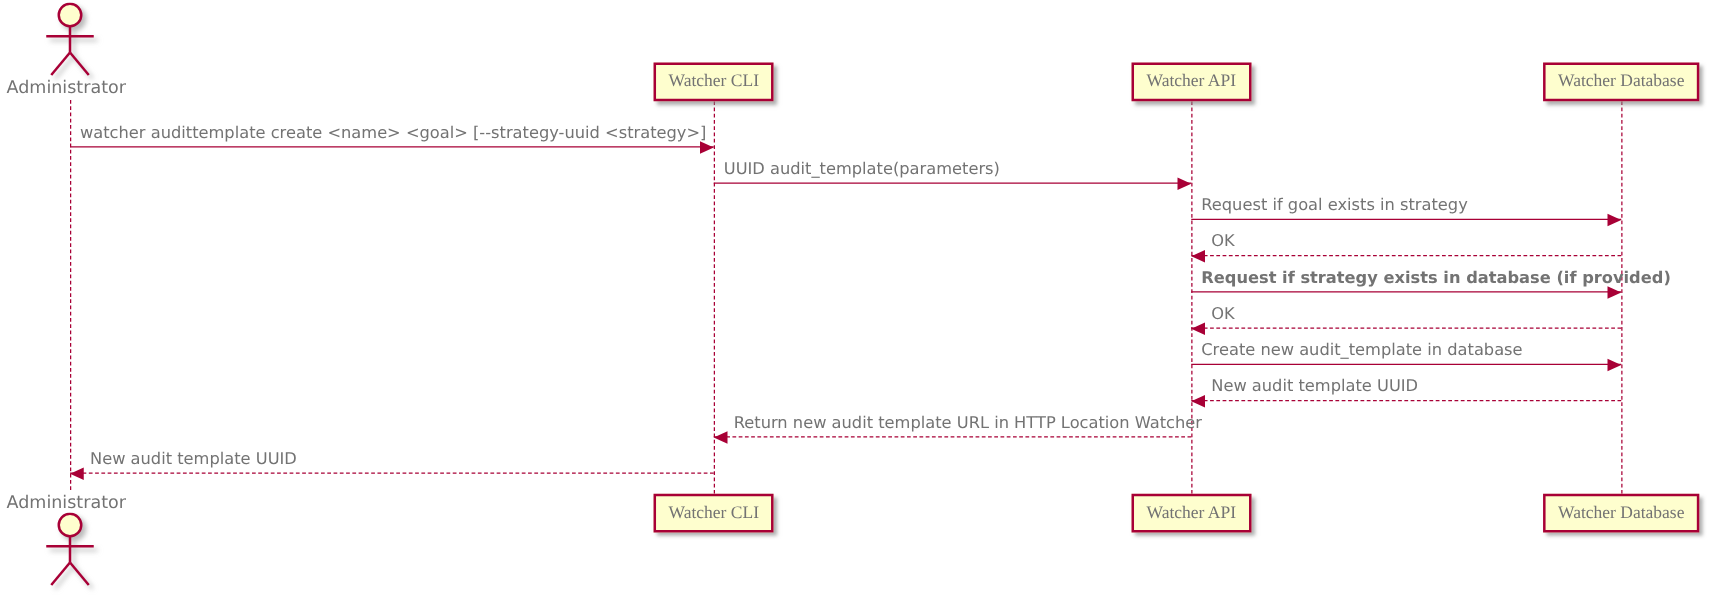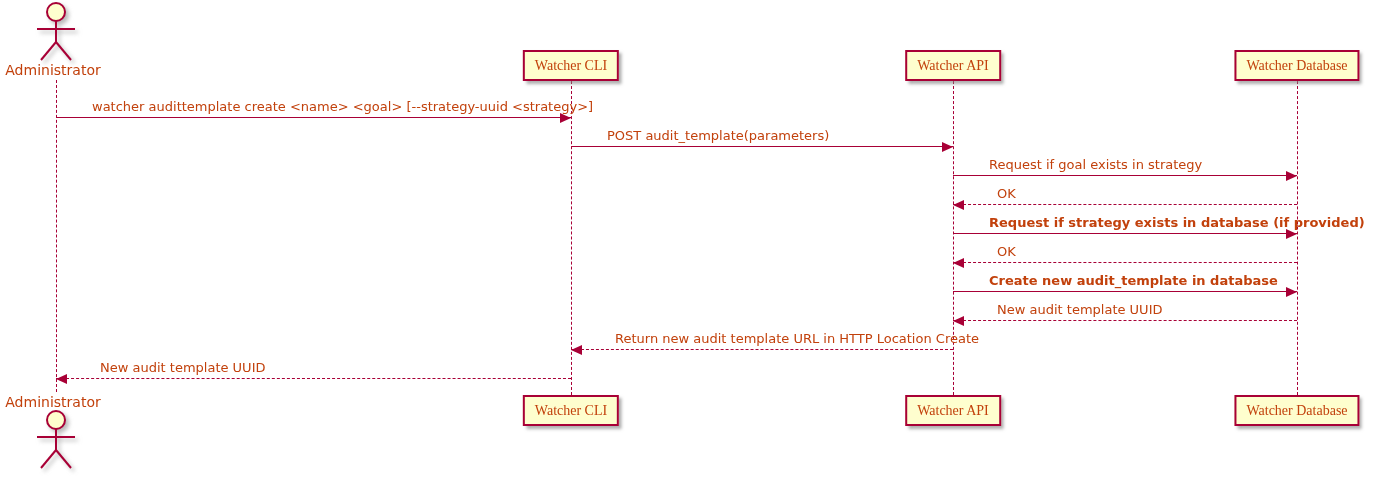--- a/index.html
+++ b/index.html
@@ -2,21 +2,21 @@
 <html><head>
 <meta charset="utf-8">
 <style>
   html, body { margin: 0; padding: 0; background: #ffffff; }
   .canvas {
     position: relative;
     width: 1379px;
     height: 483px;
     background: #ffffff;
     font-family: "DejaVu Sans", sans-serif;
-    color: #c2410c;
+    color: #737373;
     overflow: hidden;
   }
   .pbox {
     position: absolute;
     transform: translateX(-50%);
     background: #FEFECE;
     border: 2px solid #A80036;
     padding: 5px 10px;
     font-size: 14px;
     line-height: 17px;
@@ -39,21 +39,20 @@
   }
   .actor-figure {
     position: absolute;
     filter: drop-shadow(3px 3px 2px rgba(130,130,130,0.55));
   }
   .msg-label {
     position: absolute;
     font-size: 13px;
     line-height: 16px;
     white-space: nowrap;
-    margin-left: 28px;
   }
   .msg-line { position: absolute; height: 0; }
   .msg-line.solid  { border-top: 1.5px solid  #A80036; }
   .msg-line.dashed { border-top: 1.5px dashed #A80036; }
   .arrowhead {
     position: absolute;
     width: 0; height: 0;
     border-top: 5px solid transparent;
     border-bottom: 5px solid transparent;
   }
@@ -80,42 +79,42 @@
   <div class="actor-label" style="left:53px; top:62px;">Administrator</div>
 
   <div class="pbox" style="left:571px;  top:50px;">Watcher CLI</div>
   <div class="pbox" style="left:953px;  top:50px;">Watcher API</div>
   <div class="pbox" style="left:1297px; top:50px;">Watcher Database</div>
 
   <div id="messages">
       <div class="msg-label" style="left: 64px; top: 99px;">watcher audittemplate create &lt;name&gt; &lt;goal&gt; [--strategy-uuid &lt;strategy&gt;]</div>
       <div class="msg-line solid" style="left: 56px; width: 515px; top: 117px;"></div>
       <div class="arrowhead right" style="top: 113px; left: 560px;"></div>
-      <div class="msg-label" style="left: 579px; top: 128px;">POST audit_template(parameters)</div>
+      <div class="msg-label" style="left: 579px; top: 128px;">UUID audit_template(parameters)</div>
       <div class="msg-line solid" style="left: 571px; width: 382px; top: 146px;"></div>
       <div class="arrowhead right" style="top: 142px; left: 942px;"></div>
       <div class="msg-label" style="left: 961px; top: 157px;">Request if goal exists in strategy</div>
       <div class="msg-line solid" style="left: 953px; width: 344px; top: 175px;"></div>
       <div class="arrowhead right" style="top: 171px; left: 1286px;"></div>
       <div class="msg-label" style="left: 969px; top: 186px;">OK</div>
       <div class="msg-line dashed" style="left: 953px; width: 344px; top: 204px;"></div>
       <div class="arrowhead left" style="top: 200px; left: 953px;"></div>
       <div class="msg-label" style="left: 961px; top: 215px; font-weight: bold;">Request if strategy exists in database (if provided)</div>
       <div class="msg-line solid" style="left: 953px; width: 344px; top: 233px;"></div>
       <div class="arrowhead right" style="top: 229px; left: 1286px;"></div>
       <div class="msg-label" style="left: 969px; top: 244px;">OK</div>
       <div class="msg-line dashed" style="left: 953px; width: 344px; top: 262px;"></div>
       <div class="arrowhead left" style="top: 258px; left: 953px;"></div>
-      <div class="msg-label" style="left: 961px; top: 273px; font-weight: bold;">Create new audit_template in database</div>
+      <div class="msg-label" style="left: 961px; top: 273px;">Create new audit_template in database</div>
       <div class="msg-line solid" style="left: 953px; width: 344px; top: 291px;"></div>
       <div class="arrowhead right" style="top: 287px; left: 1286px;"></div>
       <div class="msg-label" style="left: 969px; top: 302px;">New audit template UUID</div>
       <div class="msg-line dashed" style="left: 953px; width: 344px; top: 320px;"></div>
       <div class="arrowhead left" style="top: 316px; left: 953px;"></div>
-      <div class="msg-label" style="left: 587px; top: 331px;">Return new audit template URL in HTTP Location Create</div>
+      <div class="msg-label" style="left: 587px; top: 331px;">Return new audit template URL in HTTP Location Watcher</div>
       <div class="msg-line dashed" style="left: 571px; width: 382px; top: 349px;"></div>
       <div class="arrowhead left" style="top: 345px; left: 571px;"></div>
       <div class="msg-label" style="left: 72px; top: 360px;">New audit template UUID</div>
       <div class="msg-line dashed" style="left: 56px; width: 515px; top: 378px;"></div>
       <div class="arrowhead left" style="top: 374px; left: 56px;"></div>
     </div>
 
   <div class="pbox" style="left:571px;  top:395px;">Watcher CLI</div>
   <div class="pbox" style="left:953px;  top:395px;">Watcher API</div>
   <div class="pbox" style="left:1297px; top:395px;">Watcher Database</div>

